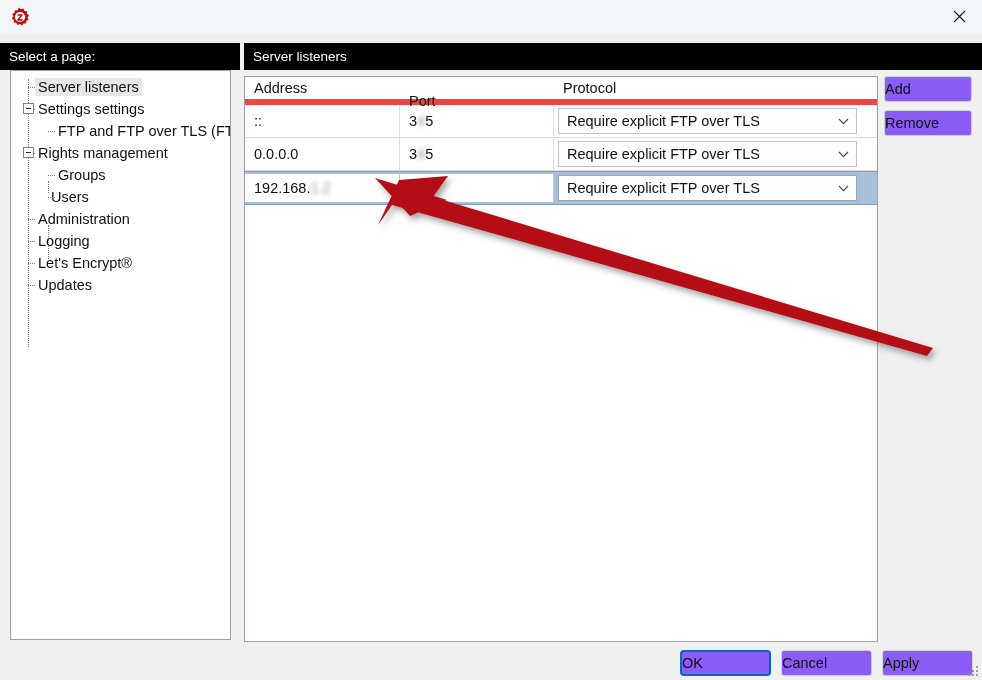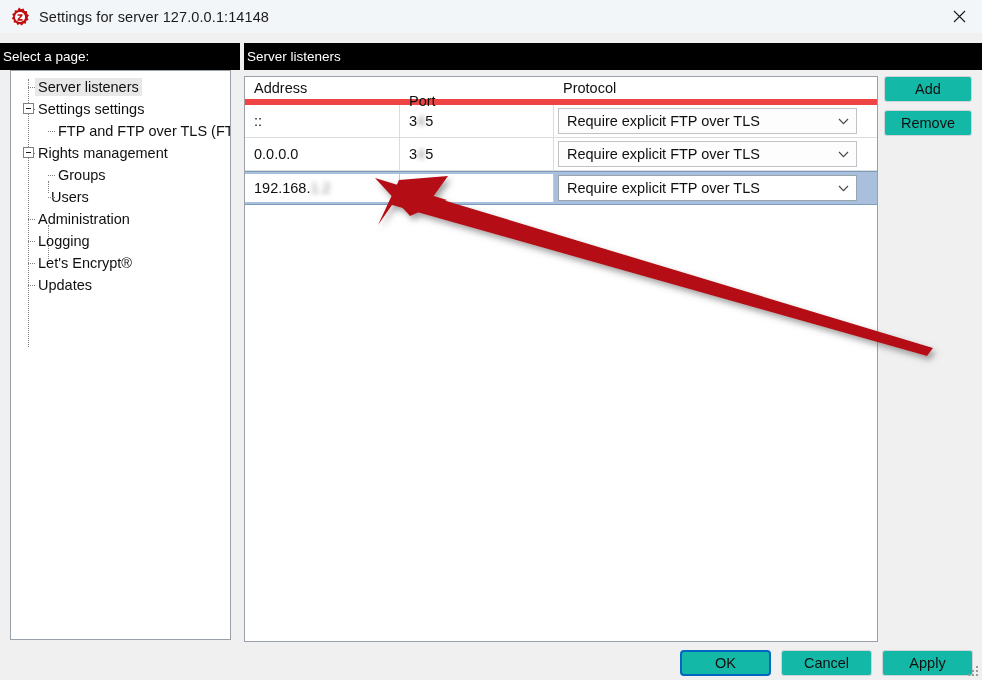--- a/index.html
+++ b/index.html
@@ -54,21 +54,21 @@
 
   
   .hdrbar {
     position: absolute;
     height: 27px;
     background: #000000;
     color: #ffffff;
     font-size: 13.5px;
     display: flex;
     align-items: center;
-    padding-left: 3px;
+    padding-left: 9px;
   }
   #hdr-left  { left: 0;   top: 43px; width: 240px; }
   #hdr-right { left: 244px; top: 43px; width: 738px; }
 
   
   .treepanel {
     position: absolute;
     left: 10px; top: 70px;
     width: 221px; height: 570px;
     background: #ffffff;
@@ -193,29 +193,29 @@
     font-size: 14.5px;
     color: #101010;
     cursor: default;
   }
   .grow.selected .combo { border: 1px solid #9aa4ae; background: #ffffff; }
   .combo .chev { display: block; margin-left: 6px; flex: 0 0 auto; }
   .blur2 { filter: blur(2.6px); opacity: 0.5; }
 
   
   .btn {
-    background: #14b8a6;
+    background: #8b5cf6;
     border: 1px solid #cfd3d7;
     border-radius: 3px;
     font-family: "Liberation Sans", sans-serif;
     font-size: 14.5px;
     color: #101010;
     display: flex;
     align-items: center;
-    justify-content: center;
+    justify-content: flex-start;
     cursor: default;
     white-space: nowrap;
   }
   #btn-add    { position: absolute; left: 884px; top: 76px;  width: 88px; height: 26px; }
   #btn-remove { position: absolute; left: 884px; top: 110px; width: 88px; height: 26px; }
 
   #btn-ok     { position: absolute; left: 680px; top: 650px; width: 91px; height: 26px;
                 border: 2px solid #0066c0; border-radius: 4px; }
   #btn-cancel { position: absolute; left: 781px; top: 650px; width: 91px; height: 26px; }
   #btn-apply  { position: absolute; left: 882px; top: 650px; width: 91px; height: 26px; }
@@ -247,21 +247,20 @@
         <g fill="#c00d0d">
           <path d="M10 0.6 L12.0 2.3 L14.5 1.6 L15.5 4.0 L18.1 4.2 L17.9 6.8 L20 8.3
                    L18.5 10.4 L19.6 12.8 L17.2 13.9 L17.0 16.5 L14.4 16.4 L12.9 18.5
                    L10.8 17.0 L8.4 18.1 L7.3 15.7 L4.7 15.5 L4.9 12.9 L2.8 11.4
                    L4.3 9.3 L3.2 6.9 L5.6 5.8 L5.8 3.2 L8.4 3.4 Z"></path>
         </g>
         <circle cx="11" cy="10" r="5.1" fill="#ffffff"></circle>
         <path d="M8.6 7.2 h4.9 v1.5 l-3.0 3.4 h3.1 v1.6 H8.4 v-1.5 l3.0-3.4 H8.6 Z" fill="#c00d0d"></path>
       </svg>
     </span>
-    <span class="title-text">Settings for server 127.0.0.1:14148</span>
     <div class="close-btn">
       <svg width="13" height="13" viewBox="0 0 13 13" aria-hidden="true">
         <path d="M1 1 L12 12 M12 1 L1 12" stroke="#1a1a1a" stroke-width="1.1" fill="none"></path>
       </svg>
     </div>
   </div>
 
   <div class="hdrbar" id="hdr-left">
     <span>Select a page:</span>
   </div>

